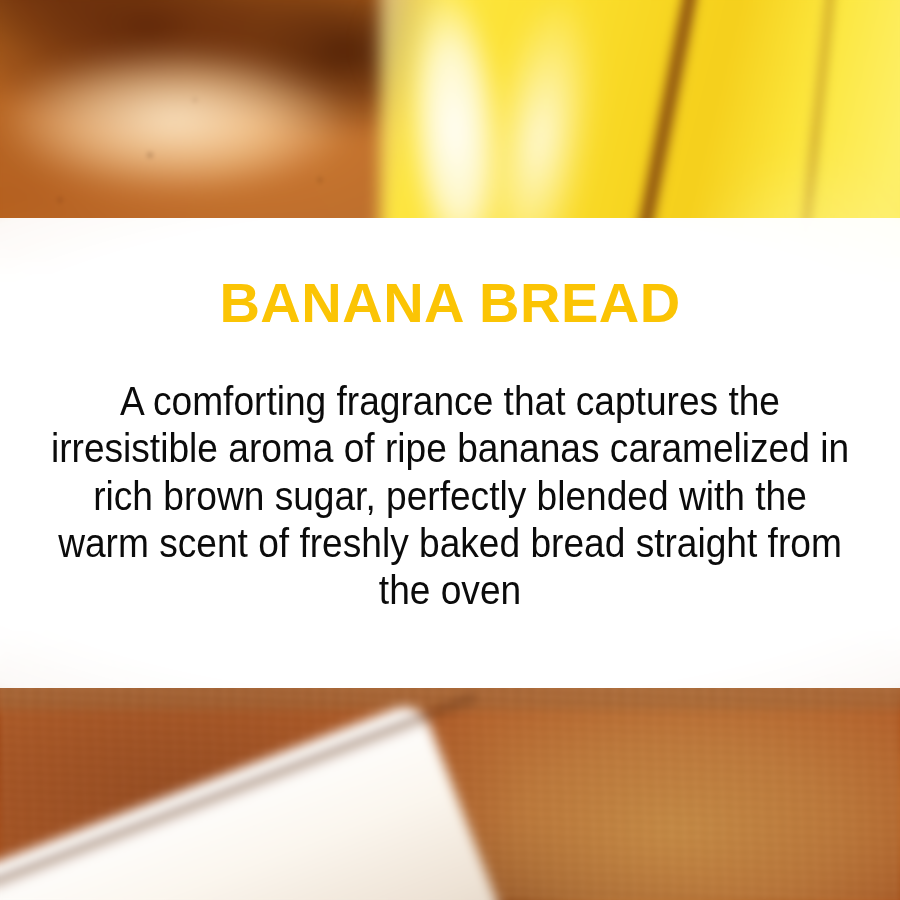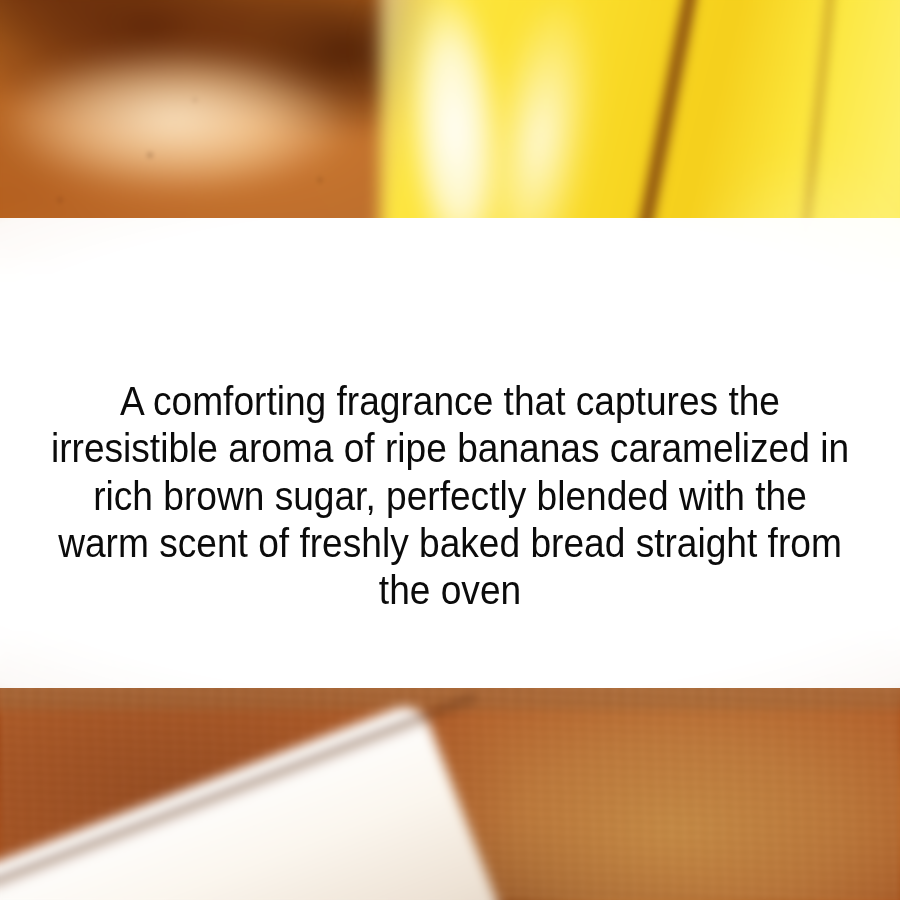--- a/index.html
+++ b/index.html
@@ -370,16 +370,17 @@
     <div class="plate-band"></div>
     <div class="plate-shadow-line"></div>
 
     <div class="photo-soften"></div>
   </div>
 
   <div class="text-panel"></div>
   <div class="text-panel-core"></div>
 
   <div class="content">
+    <div class="product-title">BANANA BREAD</div>
     <div class="product-description">A comforting fragrance that captures the irresistible aroma of ripe bananas caramelized in rich brown sugar, perfectly blended with the warm scent of freshly baked bread straight from the oven</div>
   </div>
 
 </div>
 
 </body></html>

